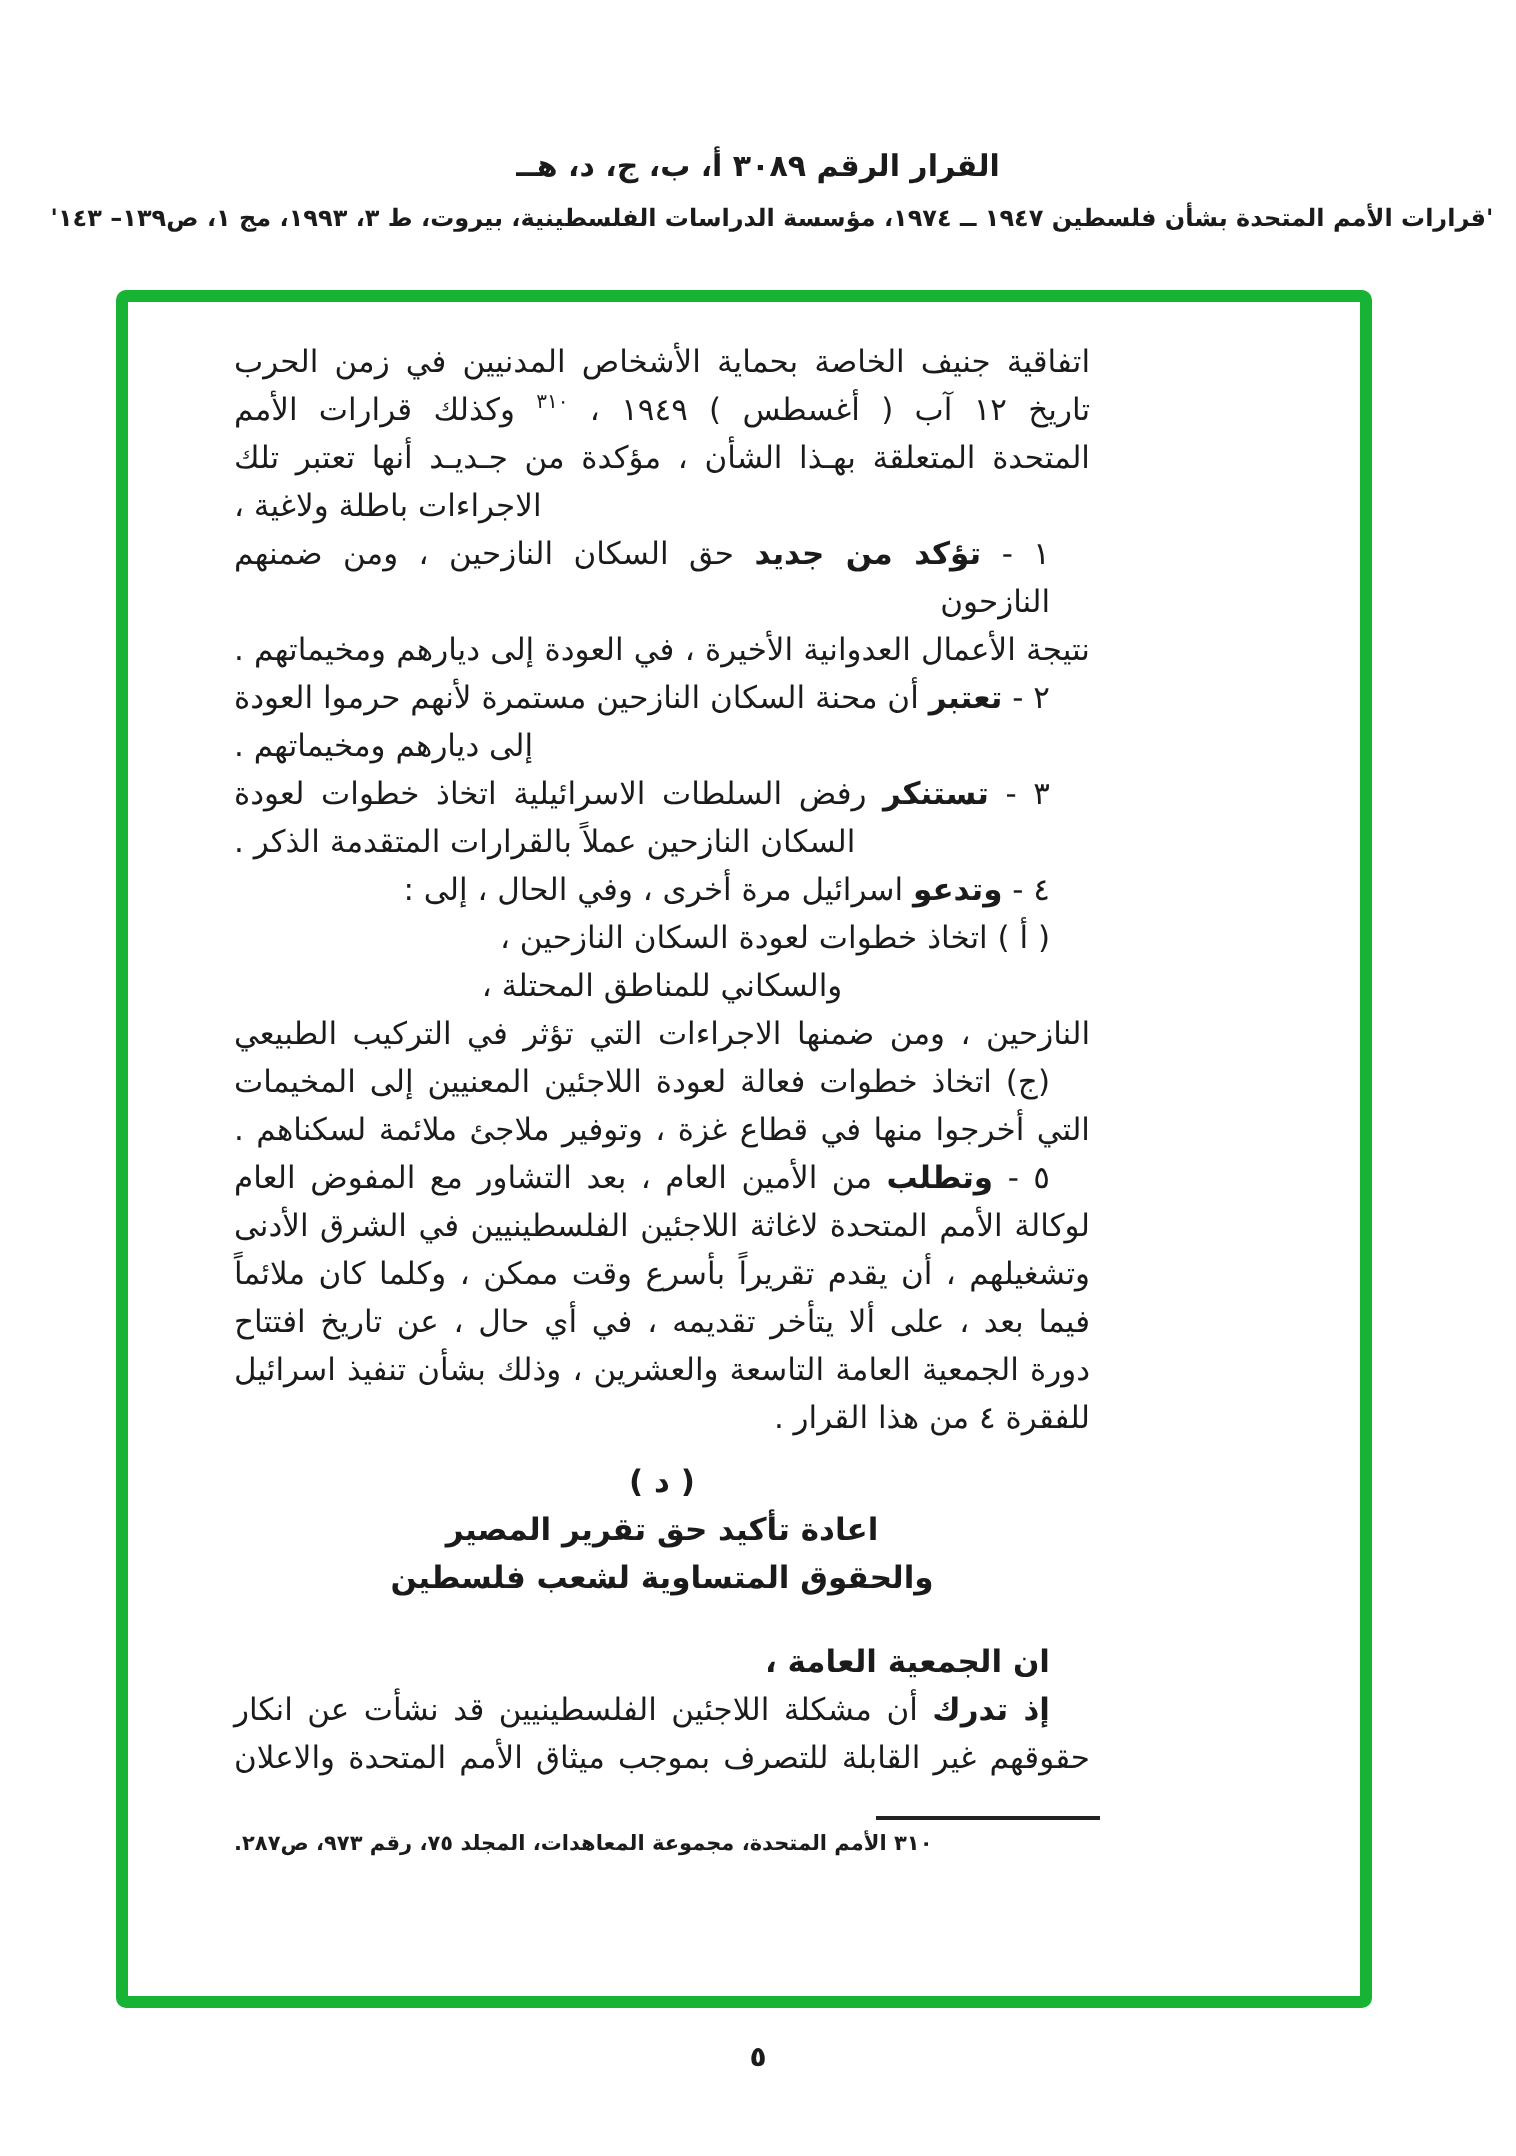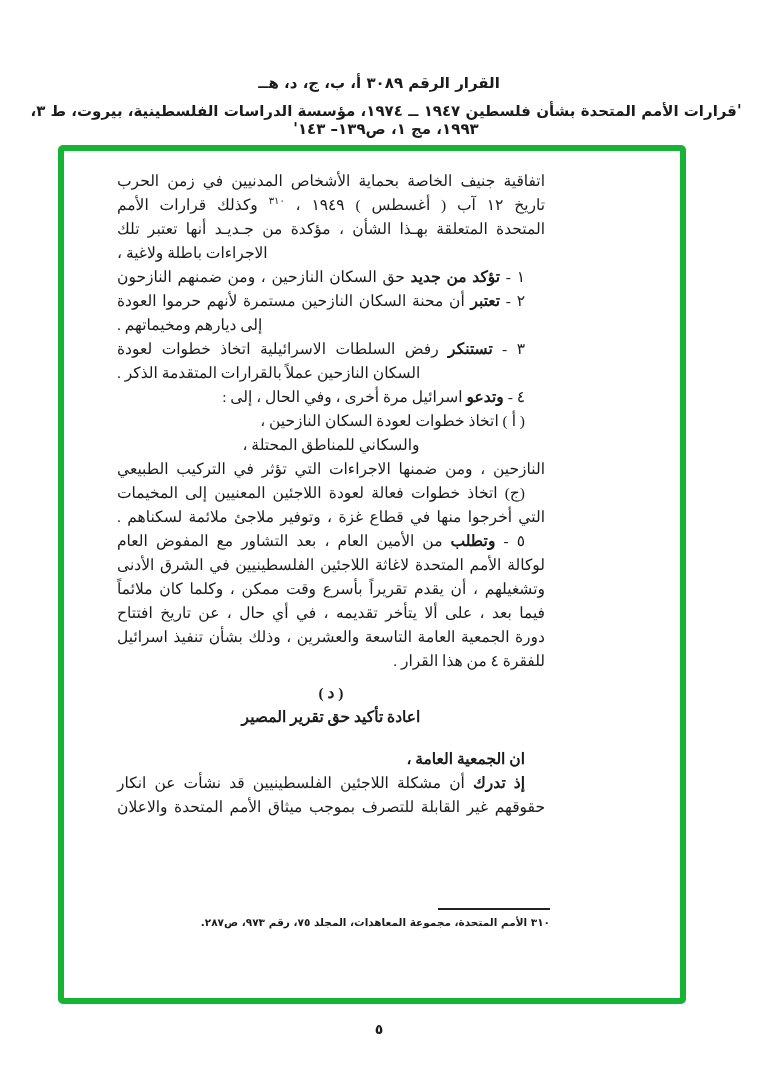--- a/index.html
+++ b/index.html
@@ -3,70 +3,72 @@
 <meta charset="utf-8">
 <style>
   html,body{margin:0;padding:0;background:#ffffff;}
   .page{
     position:relative;width:758px;height:1078px;background:#ffffff;
     font-family:"DejaVu Sans",sans-serif;color:#1b1b1b;direction:rtl;overflow:hidden;
   }
   .hdr-title{position:absolute;top:74px;left:0;right:0;text-align:center;
     font-weight:bold;font-size:15px;letter-spacing:0.2px;}
   .hdr-src{position:absolute;top:102px;left:14px;right:0;text-align:center;
-    font-weight:bold;font-size:15px;}
+    font-weight:bold;font-size:12px;}
   .frame{position:absolute;left:58px;top:145px;width:628px;height:859px;
     box-sizing:border-box;border:6px solid #17b335;border-radius:5px;background:transparent;}
   .textcol{position:absolute;top:169px;left:117px;width:428px;
     font-size:15.5px;line-height:24px;}
-  .line{min-height:24px;font-family:Liberation Serif, serif;}
+  .line{min-height:24px;}
   .line.j{text-align:justify;text-align-last:justify;}
   .line.l{text-align:left;text-align-last:left;}
   .line.r{text-align:left;text-align-last:right;}
   .line.c{text-align:center;text-align-last:center;}
   .line.ind{padding-right:20px;}
   .b{font-weight:bold;}
   .sup{vertical-align:super;font-size:10px;line-height:0;}
   .fn-rule{position:absolute;left:438px;top:908px;width:112px;height:2px;background:#222222;}
   .fn-text{position:absolute;top:916px;left:117px;width:433px;direction:rtl;
-    text-align:right;font-size:10.5px;font-weight:bold;}
+    text-align:left;font-size:10.5px;font-weight:bold;}
   .pageno{position:absolute;top:1021px;left:0;right:0;text-align:center;
     font-weight:bold;font-size:14px;}
 </style>
 </head>
 <body>
 
 <div class="page" style="color: rgb(27, 27, 27);">
   <div class="hdr-title">القرار الرقم ٣٠٨٩ أ، ب، ج، د، هــ</div>
   <div class="hdr-src">'قرارات الأمم المتحدة بشأن فلسطين ١٩٤٧ ــ ١٩٧٤، مؤسسة الدراسات الفلسطينية، بيروت، ط ٣، ١٩٩٣، مج ١، ص١٣٩– ١٤٣'</div>
   <div class="frame" style="border-color: rgb(23, 179, 53);"></div>
   <div class="textcol">
       <div class="line j"><span>اتفاقية جنيف الخاصة بحماية الأشخاص المدنيين في زمن الحرب</span></div>
       <div class="line j"><span>تاريخ ١٢ آب ( أغسطس ) ١٩٤٩ ، </span><span class="sup">٣١٠</span><span> وكذلك قرارات الأمم</span></div>
       <div class="line j"><span>المتحدة المتعلقة بهـذا الشأن ، مؤكدة من جـديـد أنها تعتبر تلك</span></div>
       <div class="line l"><span>الاجراءات باطلة ولاغية ،</span></div>
       <div class="line j ind"><span>١ - </span><span class="b">تؤكد من جديد</span><span> حق السكان النازحين ، ومن ضمنهم النازحون</span></div>
+      <div class="line j"><span>نتيجة الأعمال العدوانية الأخيرة ، في العودة إلى ديارهم ومخيماتهم .</span></div>
       <div class="line j ind"><span>٢ - </span><span class="b">تعتبر</span><span> أن محنة السكان النازحين مستمرة لأنهم حرموا العودة</span></div>
       <div class="line l"><span>إلى ديارهم ومخيماتهم .</span></div>
       <div class="line j ind"><span>٣ - </span><span class="b">تستنكر</span><span> رفض السلطات الاسرائيلية اتخاذ خطوات لعودة</span></div>
       <div class="line l"><span>السكان النازحين عملاً بالقرارات المتقدمة الذكر .</span></div>
       <div class="line r ind"><span>٤ - </span><span class="b">وتدعو</span><span> اسرائيل مرة أخرى ، وفي الحال ، إلى :</span></div>
       <div class="line r ind"><span>( أ ) اتخاذ خطوات لعودة السكان النازحين ،</span></div>
       <div class="line c"><span>والسكاني للمناطق المحتلة ،</span></div>
       <div class="line j"><span>النازحين ، ومن ضمنها الاجراءات التي تؤثر في التركيب الطبيعي</span></div>
       <div class="line j ind"><span>(ج) اتخاذ خطوات فعالة لعودة اللاجئين المعنيين إلى المخيمات</span></div>
       <div class="line j"><span>التي أخرجوا منها في قطاع غزة ، وتوفير ملاجئ ملائمة لسكناهم .</span></div>
       <div class="line j ind"><span>٥ - </span><span class="b">وتطلب</span><span> من الأمين العام ، بعد التشاور مع المفوض العام</span></div>
       <div class="line j"><span>لوكالة الأمم المتحدة لاغاثة اللاجئين الفلسطينيين في الشرق الأدنى</span></div>
       <div class="line j"><span>وتشغيلهم ، أن يقدم تقريراً بأسرع وقت ممكن ، وكلما كان ملائماً</span></div>
       <div class="line j"><span>فيما بعد ، على ألا يتأخر تقديمه ، في أي حال ، عن تاريخ افتتاح</span></div>
       <div class="line j"><span>دورة الجمعية العامة التاسعة والعشرين ، وذلك بشأن تنفيذ اسرائيل</span></div>
       <div class="line r"><span>للفقرة ٤ من هذا القرار .</span></div>
       <div class="line c" style="margin-top: 8px;"><span class="b">( د )</span></div>
       <div class="line c"><span class="b">اعادة تأكيد حق  تقرير  المصير</span></div>
+      <div class="line c"><span class="b">والحقوق المتساوية لشعب فلسطين</span></div>
       <div class="line r ind" style="margin-top: 18px;"><span class="b">ان الجمعية العامة ،</span></div>
       <div class="line j ind"><span class="b">إذ تدرك</span><span> أن مشكلة اللاجئين الفلسطينيين قد نشأت عن انكار</span></div>
       <div class="line j"><span>حقوقهم غير القابلة للتصرف بموجب ميثاق الأمم المتحدة والاعلان</span></div>
     </div>
   <div class="fn-rule"></div>
   <div class="fn-text">٣١٠ الأمم المتحدة، مجموعة المعاهدات، المجلد ٧٥، رقم ٩٧٣، ص٢٨٧.</div>
   <div class="pageno">٥</div>
 </div>
 
 </body></html>

